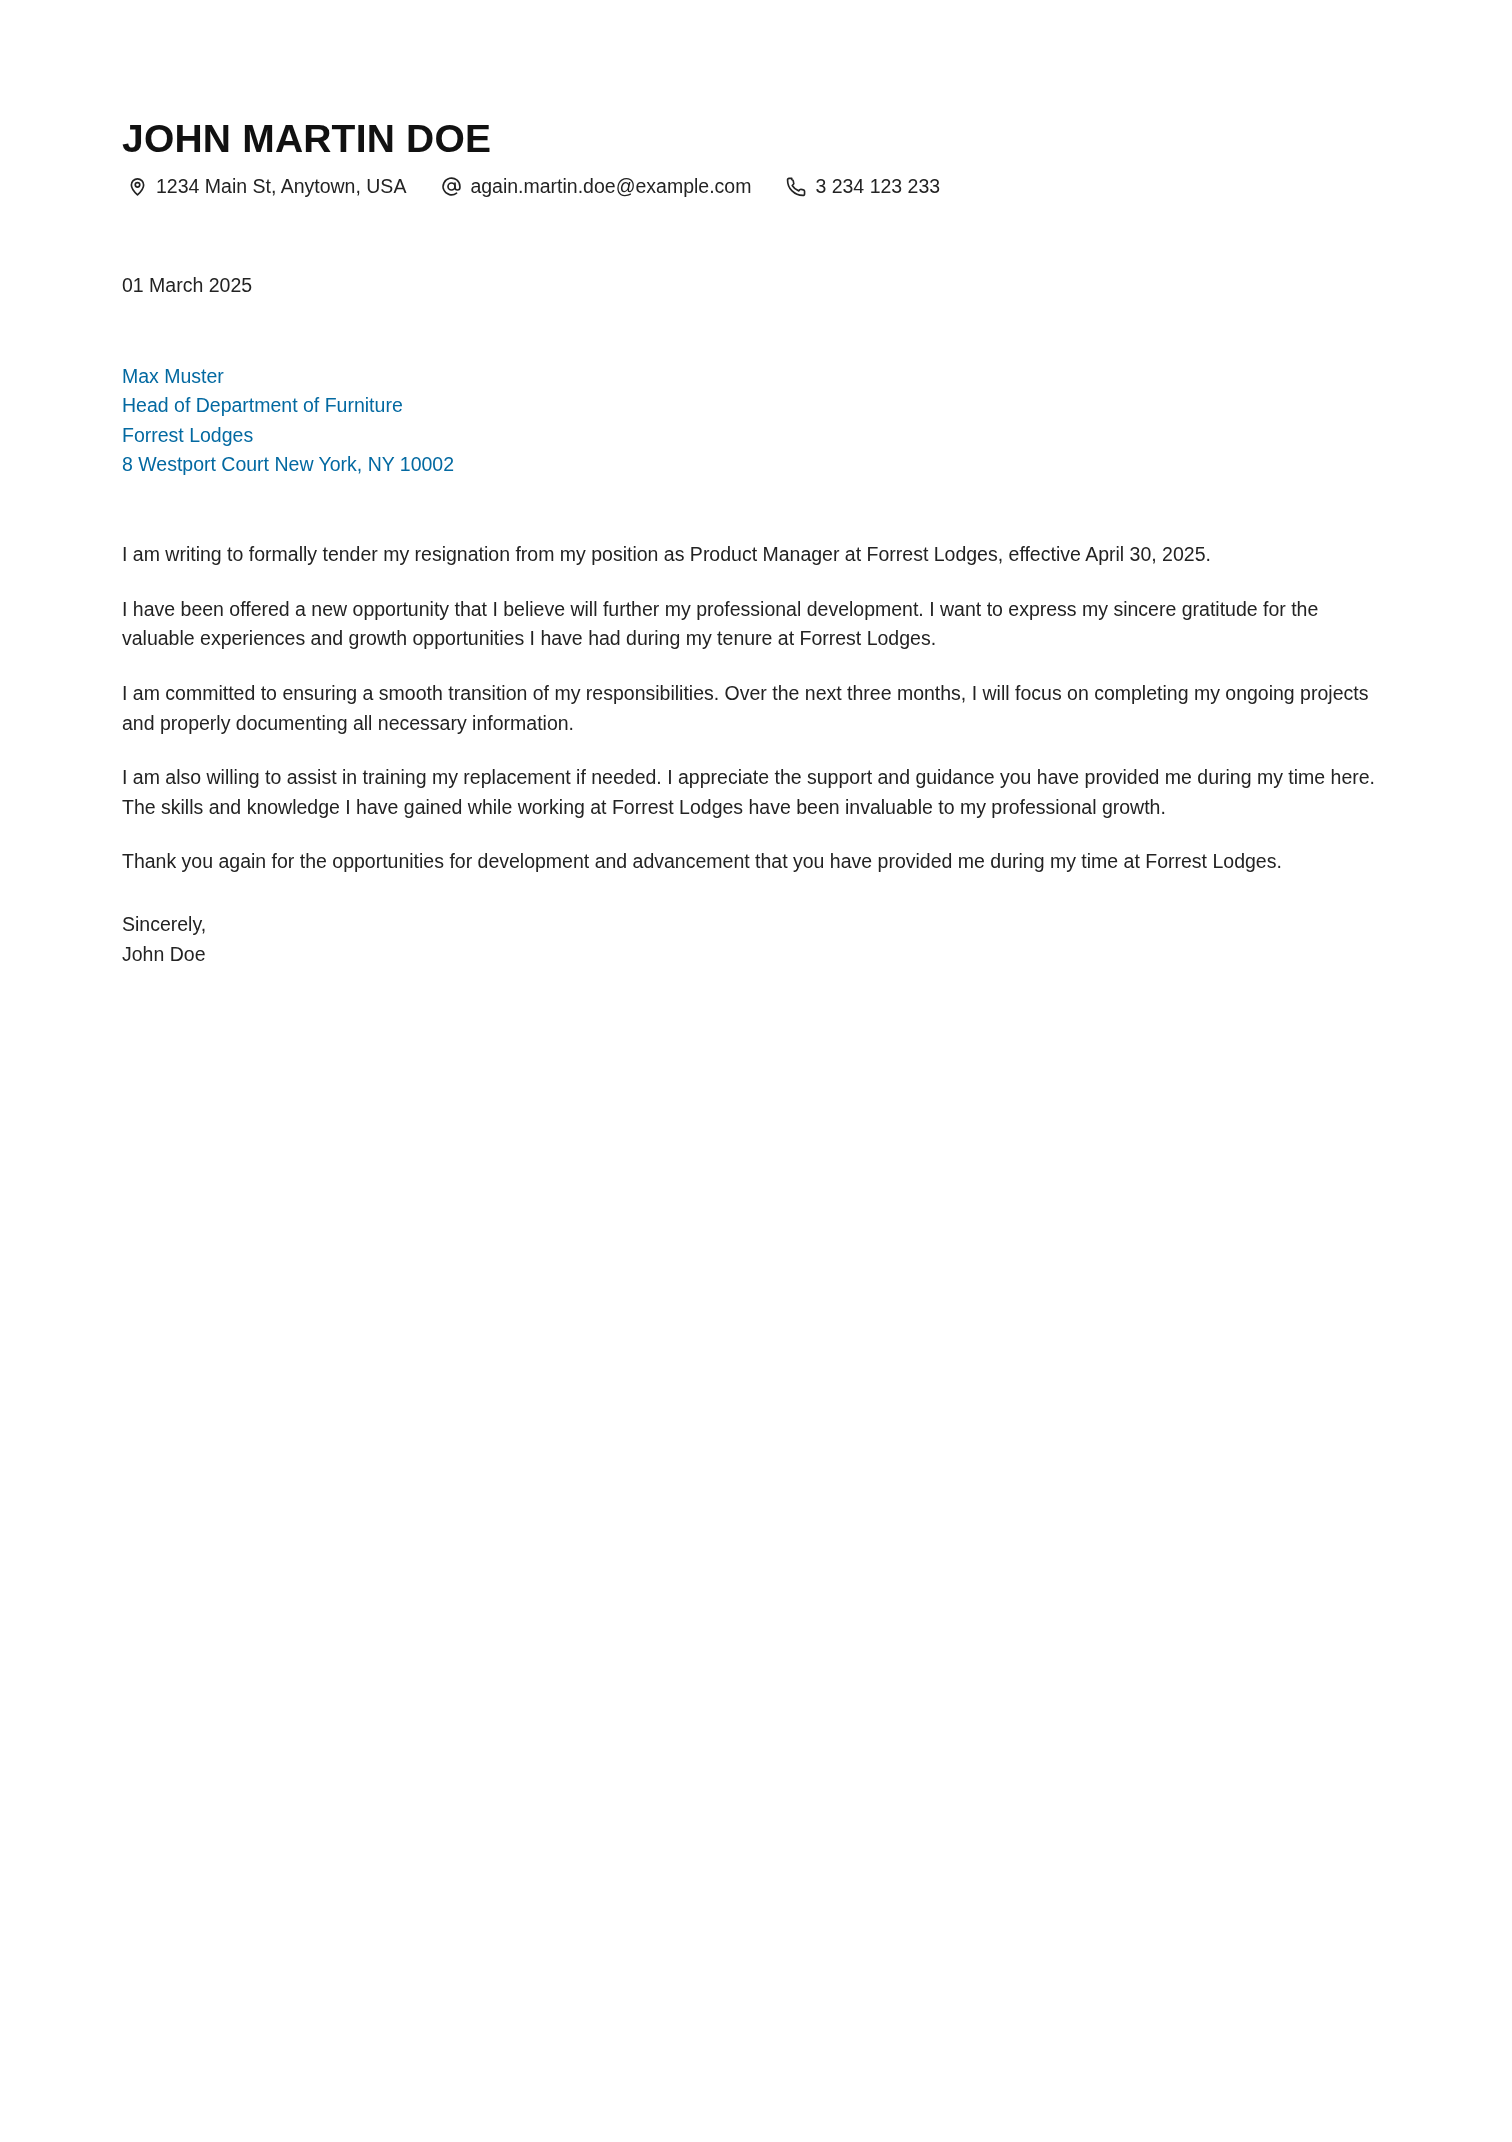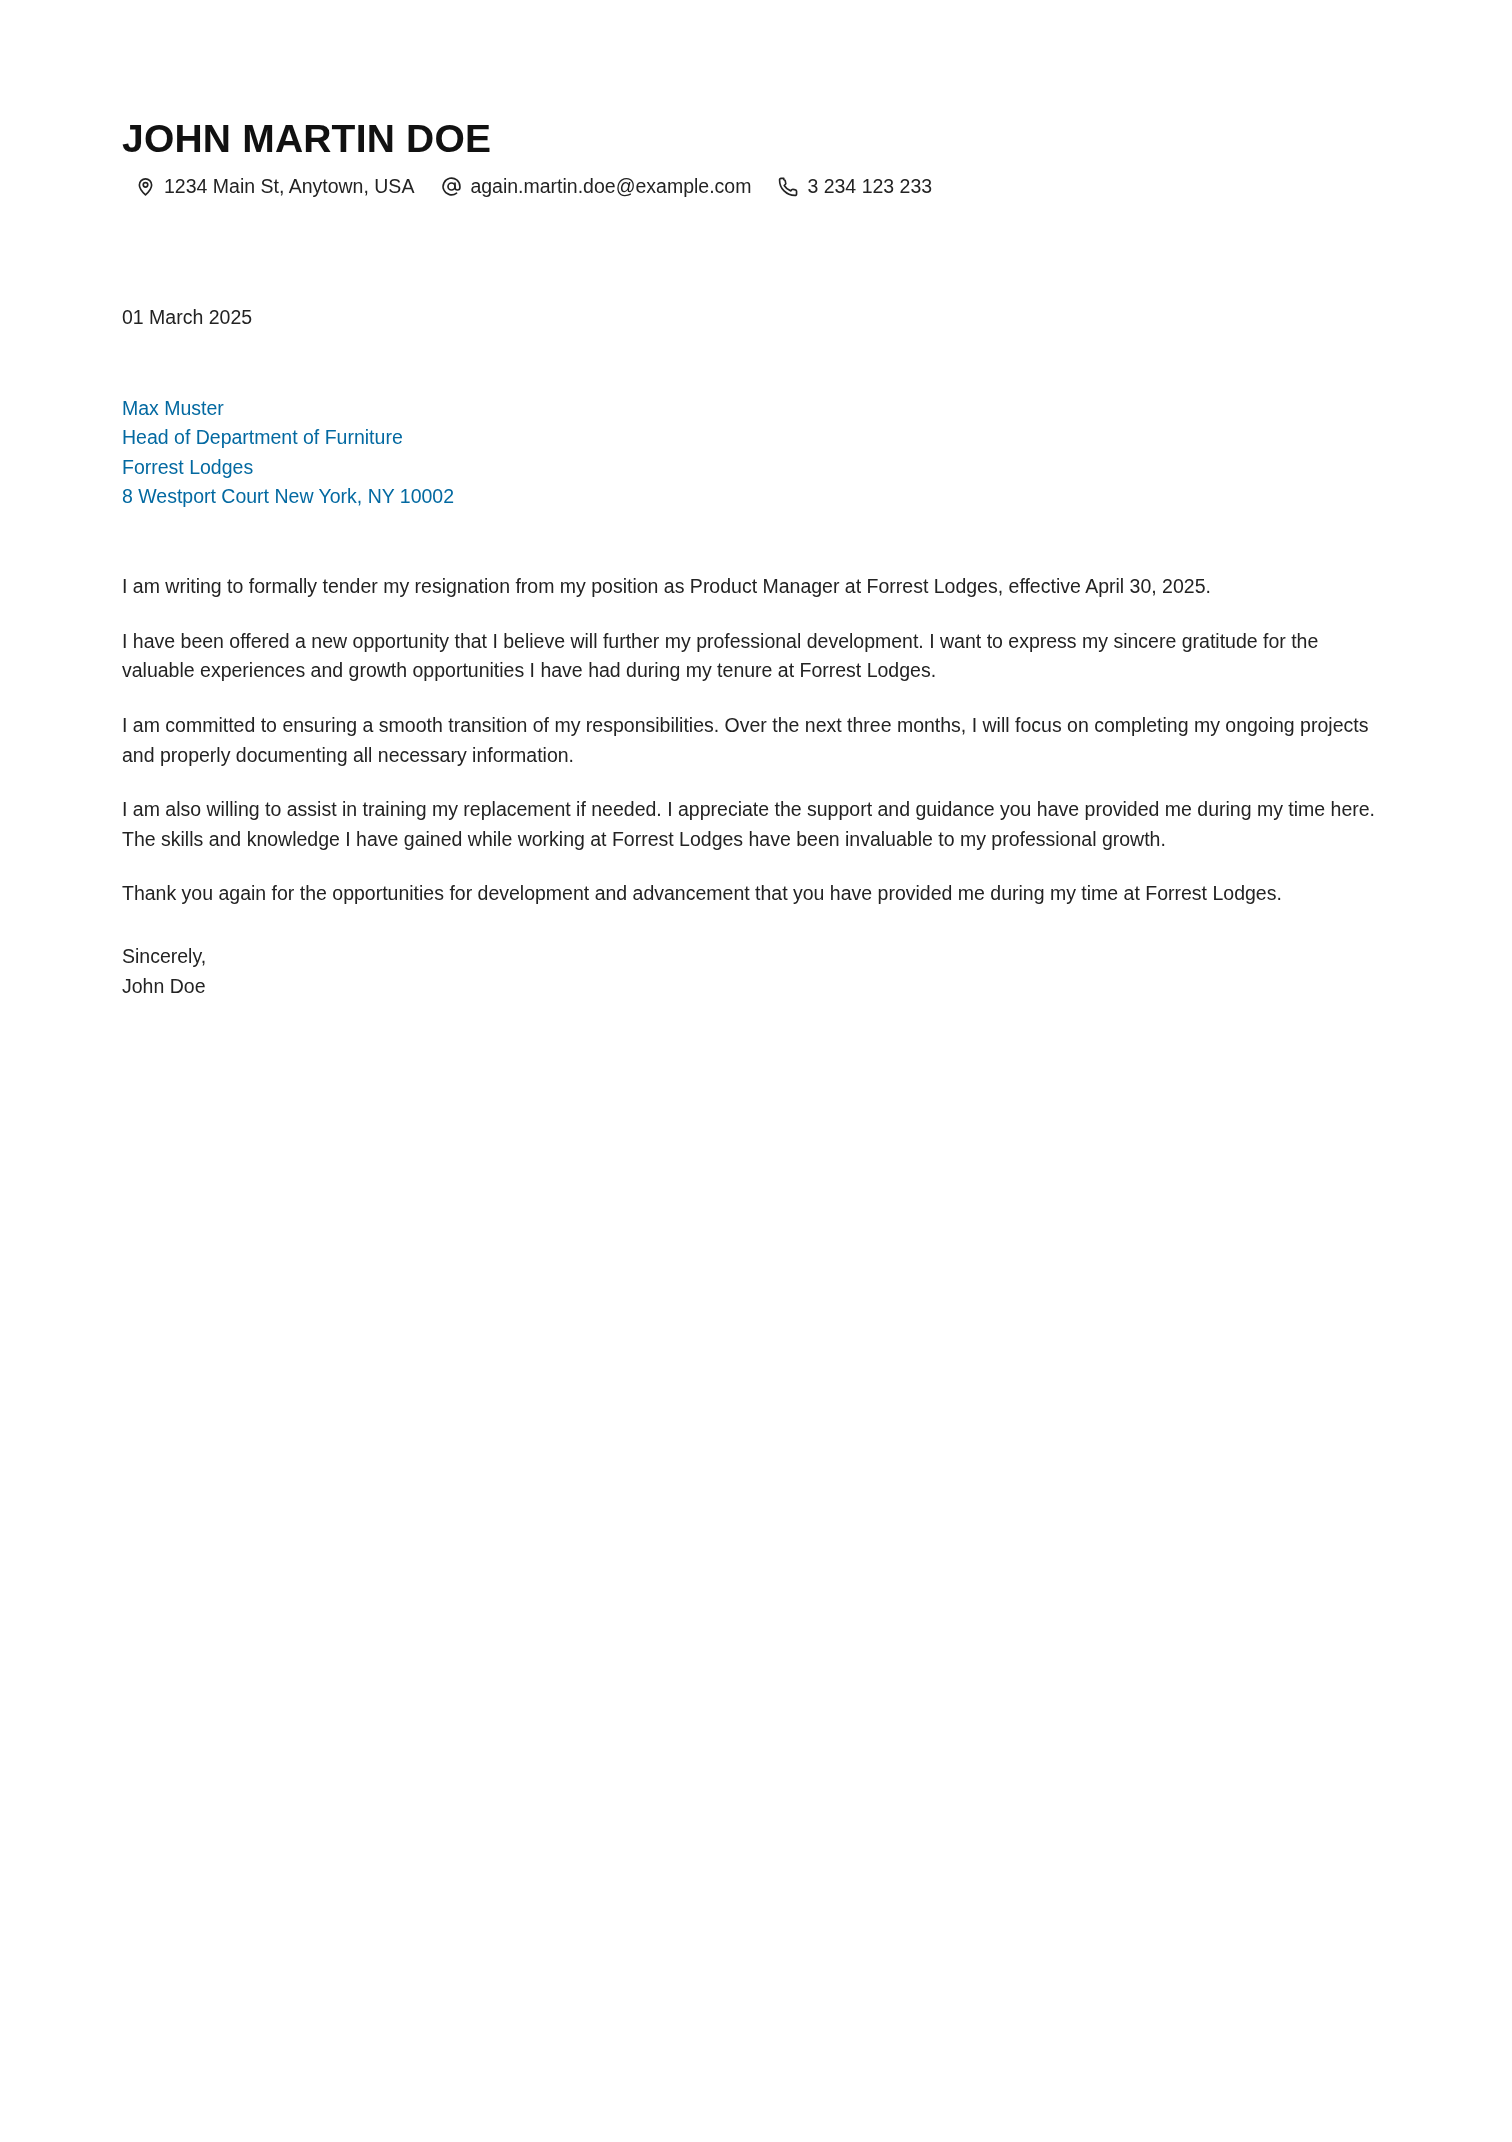--- a/index.html
+++ b/index.html
@@ -27,25 +27,25 @@
     font-weight: 700;
     letter-spacing: 0.2px;
     color: #111111;
     line-height: 1.1;
     margin: 0 0 14px 0;
     white-space: nowrap;
   }
   .contact-row {
     display: flex;
     align-items: center;
-    gap: 0px;
+    gap: 8px;
     font-size: 19.5px;
     color: #232323;
     line-height: 1.2;
-    margin: 12px;
+    margin: 4px;
   }
   .contact-item {
     display: flex;
     align-items: center;
     white-space: nowrap;
   }
   .contact-item + .contact-item {
     margin-left: 26px;
   }
   .contact-icon {
@@ -59,21 +59,21 @@
   }
   .contact-icon svg {
     display: block;
   }
   .contact-text {
     display: inline-block;
   }
   .date-line {
     font-size: 19.5px;
     color: #232323;
-    margin: 106px 0 0 0;
+    margin: 74px 0 0 0;
     line-height: 1.4;
   }
   .recipient {
     margin: 62px 0 0 0;
     font-size: 19.5px;
     color: #0369a1;
     line-height: 1.52;
   }
   .recipient div {
     white-space: nowrap;

